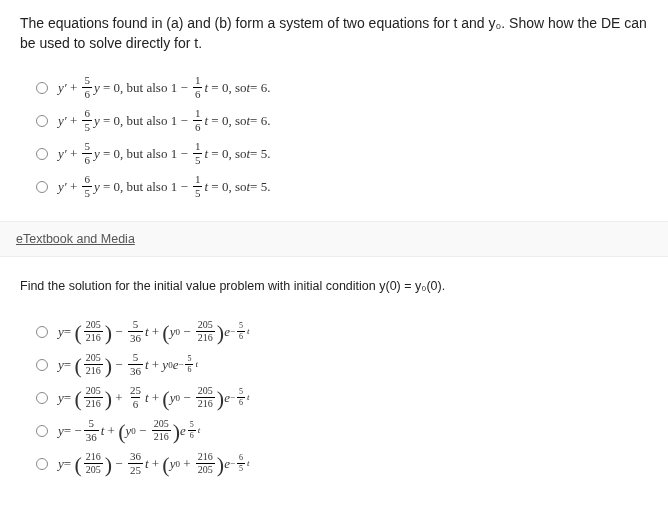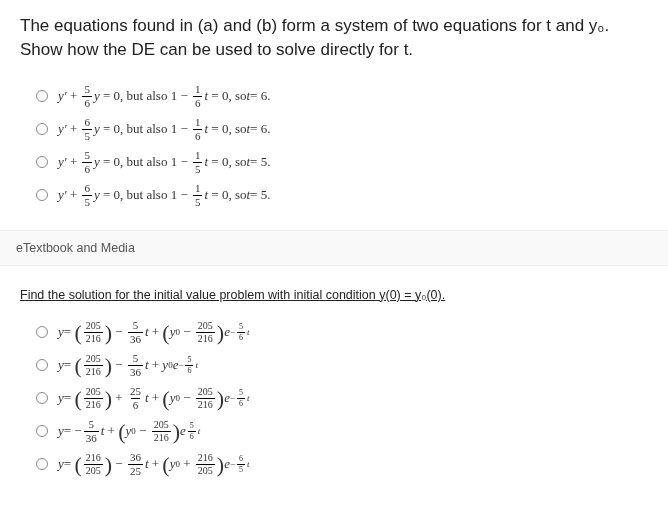--- a/index.html
+++ b/index.html
@@ -6,21 +6,21 @@
     body {
       font-family: -apple-system, BlinkMacSystemFont, "Segoe UI", Arial, sans-serif;
       background: #ffffff;
       width: 668px;
       padding: 14px 20px;
       color: #333;
       font-size: 12.5px;
     }
     .question-text {
       color: #222;
-      font-size: 17px;
+      font-size: 14px;
       margin-bottom: 22px;
       line-height: 1.4;
     }
     .options-group {
       margin-left: 16px;
       margin-bottom: 22px;
     }
     .option-row {
       display: flex;
       align-items: center;
@@ -62,25 +62,25 @@
       top: 1px;
     }
     .sub-section {
       background: #f9f9f9;
       padding: 10px 16px;
       margin: 22px -20px;
       color: #555;
       font-size: 12.5px;
       border-top: 1px solid #eee;
       border-bottom: 1px solid #eee;
+      text-decoration: underline;
     }
     .second-q {
-      margin-bottom: 18px;
+      margin-bottom: 26px;
       color: #222;
-      text-decoration: underline;
     }
     sup { font-size: 9px; }
     .italic { font-style: italic; }
   </style>
 </head>
 <body>
 
 <div class="question-text">The equations found in (a) and (b) form a system of two equations for t and y₀. Show how the DE can be used to solve directly for t.</div>
 
 <div class="options-group">

